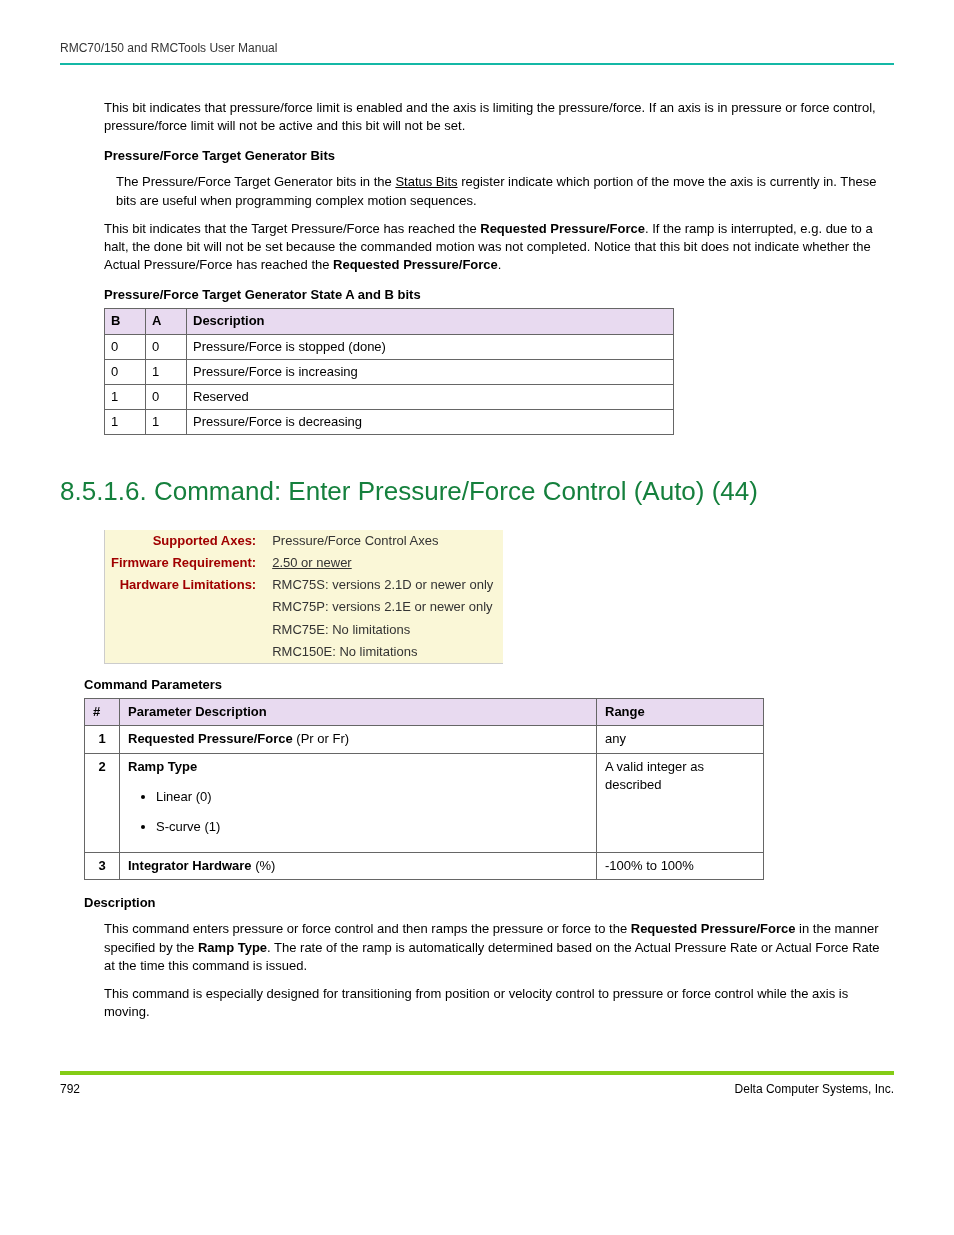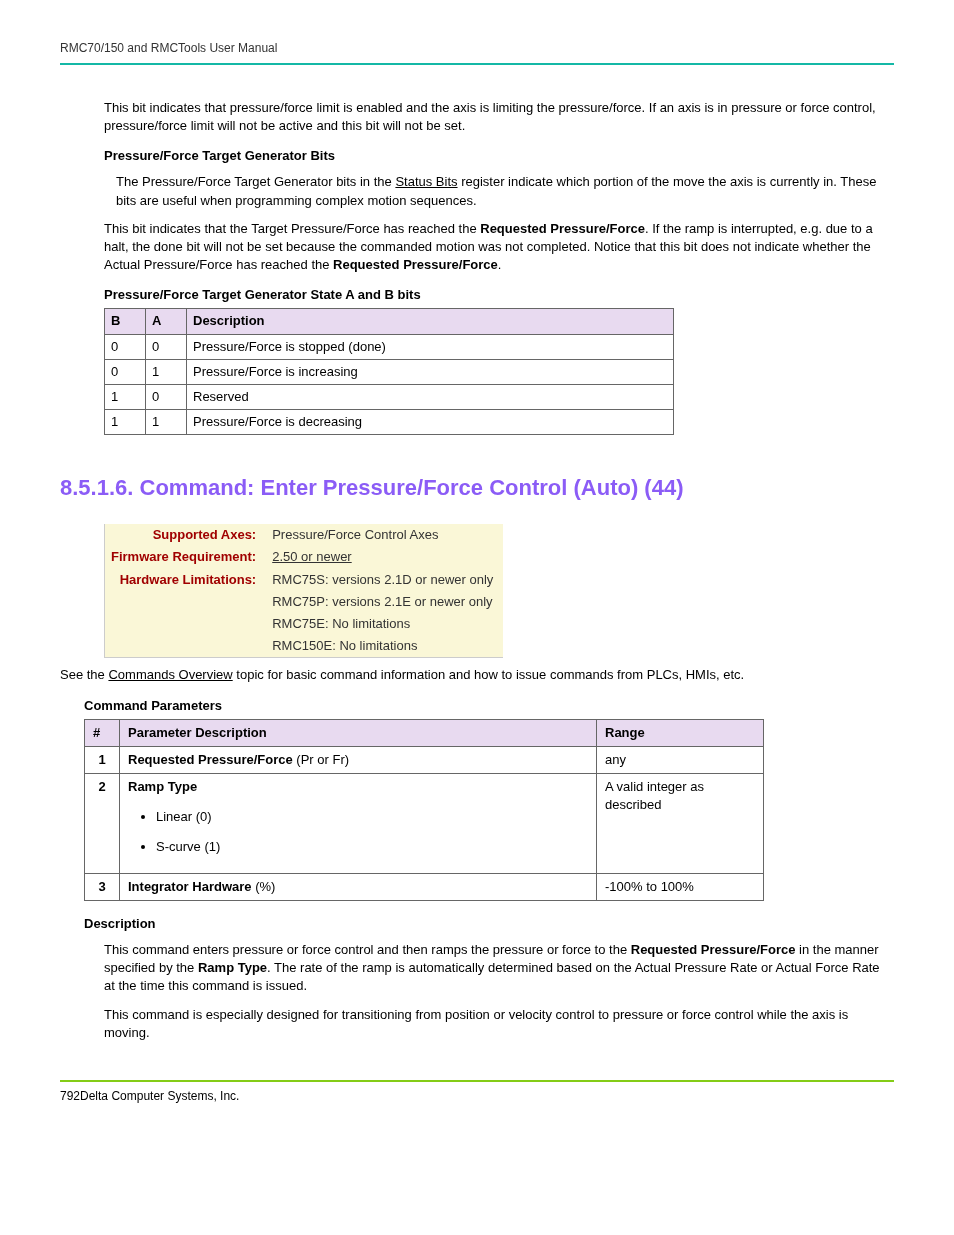--- a/index.html
+++ b/index.html
@@ -46,23 +46,23 @@
     text-align: left;
     font-size: 13px;
   }
   table.state-table th {
     background: #E8DAF0;
     font-weight: bold;
   }
   .col-narrow { width: 28px; }
   h1.section {
     font-family: Verdana, Geneva, sans-serif;
-    font-weight: bold;
-    font-size: 22px;
-    color: #8b5cf6;
+    font-weight: normal;
+    font-size: 26px;
+    color: #15803d;
     margin: 38px 0 20px -44px;
   }
   table.infobox {
     border-collapse: collapse;
     background: #FAF7D7;
     border-left: 1px solid #ccc;
     border-bottom: 1px solid #ccc;
     margin-bottom: 7px;
   }
   table.infobox td {
@@ -90,26 +90,26 @@
     font-size: 13px;
   }
   table.params th {
     background: #E8DAF0;
     font-weight: bold;
   }
   table.params td.numcol { width: 18px; text-align: center; font-weight: bold; }
   ul.tight { margin: 4px 0 4px 28px; padding: 0; }
   ul.tight li { margin: 12px 0; }
   .footer {
-    border-top: 2px solid #84cc16;
-    margin-top: 38px;
+    border-top: 4px solid #84cc16;
+    margin-top: 50px;
     padding-top: 6px;
     font-size: 12px;
     display: flex;
-    justify-content: flex-start;
+    justify-content: space-between;
   }
 </style>
 </head>
 <body>
 
 <div class="header-bar">
   <span>RMC70/150 and RMCTools User Manual</span>
 </div>
 
 <div class="content">
@@ -180,23 +180,20 @@
           <td></td>
           <td class="value">RMC75E: No limitations</td>
         </tr>
     <tr>
           <td></td>
           <td class="value">RMC150E: No limitations</td>
         </tr>
   </tbody>
     </table>
 
-  <div class="para" style="margin-left:-44px;">
-    <span>See the </span><span class="underline">Commands Overview</span><span> topic for basic command information and how to issue commands from PLCs, HMIs, etc.</span>
-  </div>
 
   <div class="heading-small" style="margin-left:-20px;">Command Parameters</div>
 
   <table class="params" style="margin-left:-20px;">
     <tbody>
         <tr>
       <th class="numcol">#</th>
       <th>Parameter Description</th>
       <th style="width:150px;">Range</th>
     </tr>

